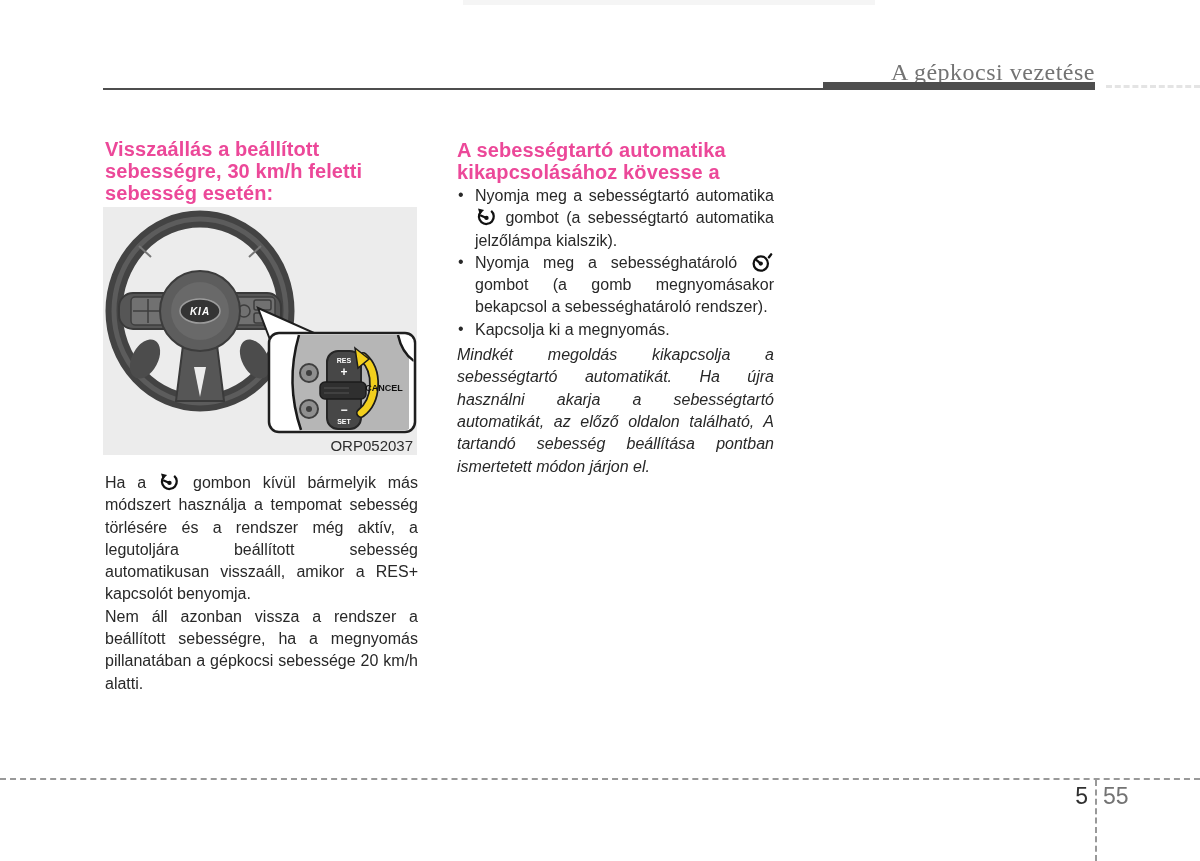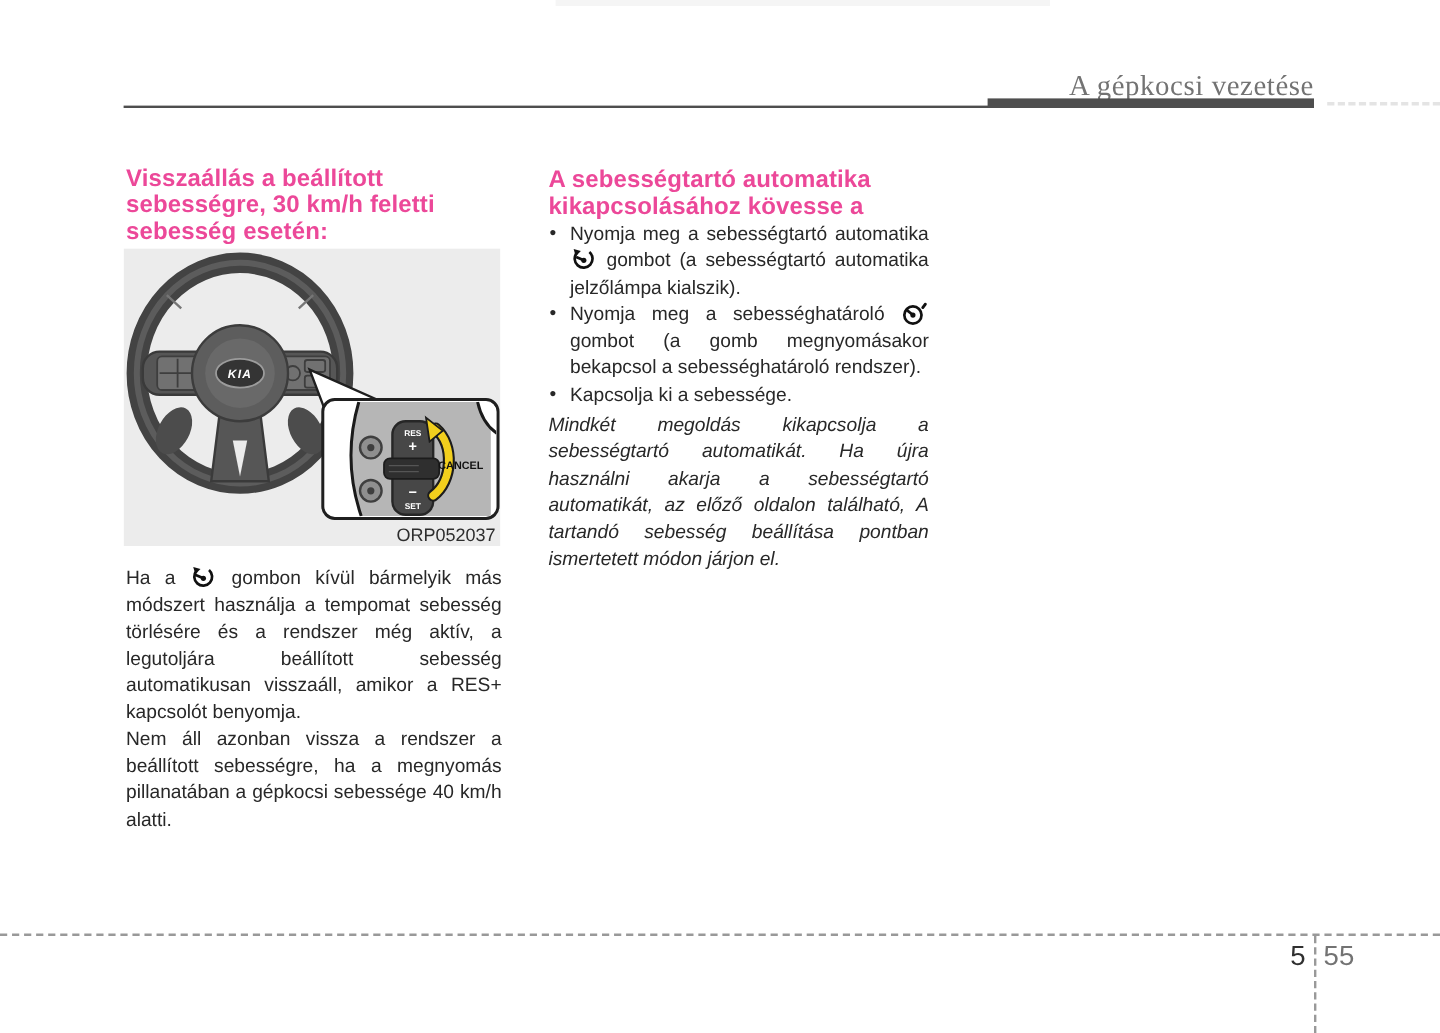--- a/index.html
+++ b/index.html
@@ -133,21 +133,21 @@
 
   <div class="body-text">
     <p><span>Ha a</span>
       <svg class="icon-inline" viewBox="0 0 26 22">
         <path d="M 6.4,4.2 A 8.6,8.6 0 1 0 18.4,3.4" fill="none" stroke="#111" stroke-width="2.6"></path>
         <polygon points="3.2,0.6 10.2,2.4 5.2,7.6" fill="#111"></polygon>
         <line x1="13" y1="11.5" x2="5.6" y2="8.4" stroke="#111" stroke-width="2.6"></line>
         <circle cx="13" cy="11.5" r="2.5" fill="#111"></circle>
       </svg>
       <span>gombon kívül bármelyik más módszert használja a tempomat sebesség törlésére és a rendszer még aktív, a legutoljára beállított sebesség automatikusan visszaáll, amikor a RES+ kapcsolót benyomja.</span></p>
-    <p>Nem áll azonban vissza a rendszer a beállított sebességre, ha a megnyomás pillanatában a gépkocsi sebessége 40 km/h alatti.</p>
+    <p>Nem áll azonban vissza a rendszer a beállított sebességre, ha a megnyomás pillanatában a gépkocsi sebessége 20 km/h alatti.</p>
   </div>
 
   <div class="col-right">
     <h2 class="heading">
       <div>A sebességtartó automatika</div>
       <div>kikapcsolásához kövesse a</div>
     </h2>
     <ul class="bullets">
       <li><span>Nyomja meg a sebességtartó automatika</span>
         <svg class="icon-inline" viewBox="0 0 26 22">
@@ -158,21 +158,21 @@
         </svg>
         <span>gombot (a sebességtartó automatika jelzőlámpa kialszik).</span></li>
       <li><span>Nyomja meg a sebességhatároló</span>
         <svg class="icon-inline" viewBox="0 0 26 22">
           <circle cx="11" cy="12.2" r="8.3" fill="none" stroke="#111" stroke-width="2.6"></circle>
           <line x1="11" y1="12.2" x2="4.6" y2="7" stroke="#111" stroke-width="2.6"></line>
           <circle cx="11" cy="12.2" r="2.5" fill="#111"></circle>
           <line x1="20.5" y1="5" x2="23" y2="1.6" stroke="#111" stroke-width="2.8" stroke-linecap="round"></line>
         </svg>
         <span>gombot (a gomb megnyomásakor bekapcsol a sebességhatároló rendszer).</span></li>
-      <li>Kapcsolja ki a sebessége.</li>
+      <li>Kapcsolja ki a megnyomás.</li>
     </ul>
     <p class="note">Mindkét megoldás kikapcsolja a sebességtartó automatikát. Ha újra használni akarja a sebességtartó automatikát, az előző oldalon található, A tartandó sebesség beállítása pontban ismertetett módon járjon el.</p>
   </div>
 
   <div class="footer-hline"></div>
   <div class="footer-vline"></div>
   <div class="footer-chapter">5</div>
   <div class="footer-page">55</div>
 
 </div>

